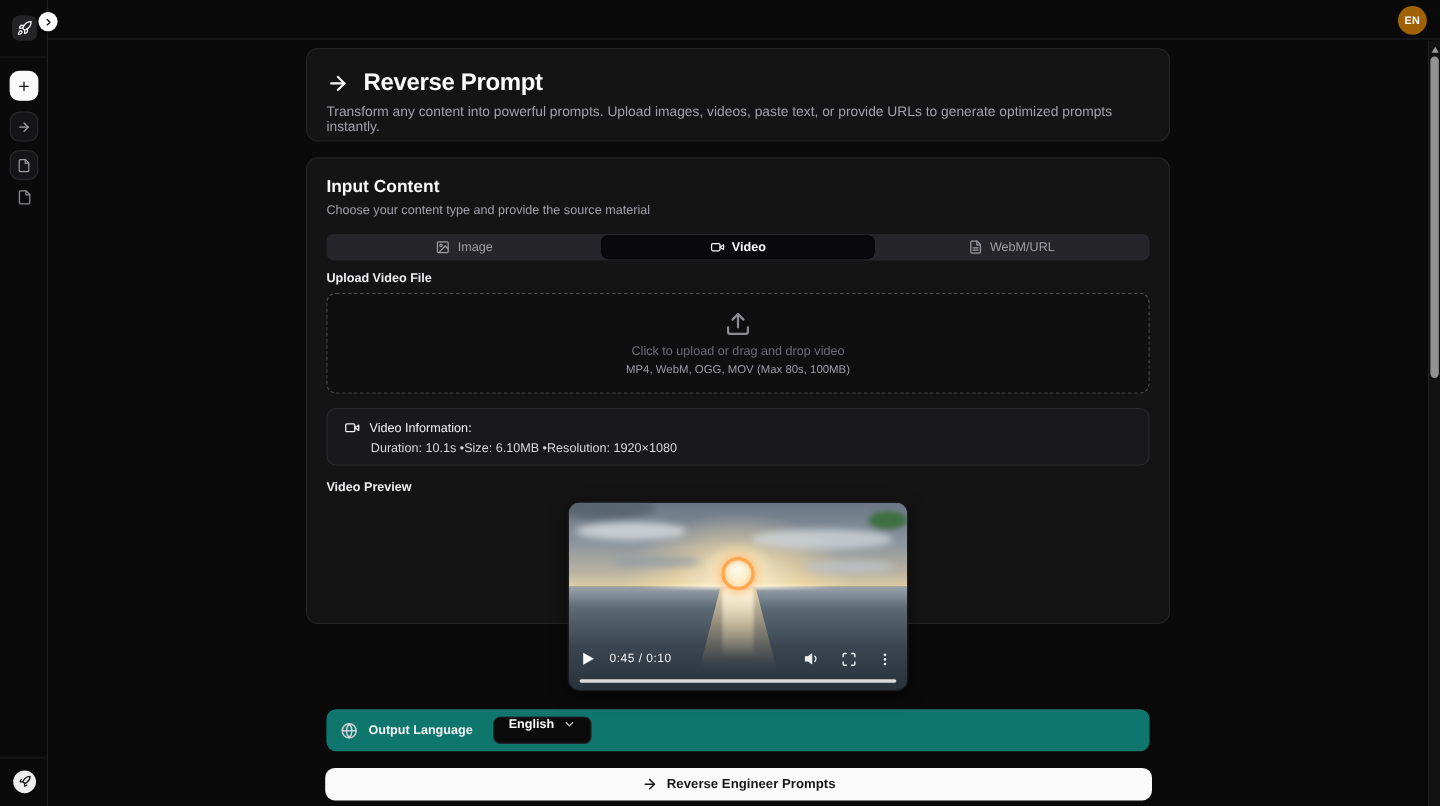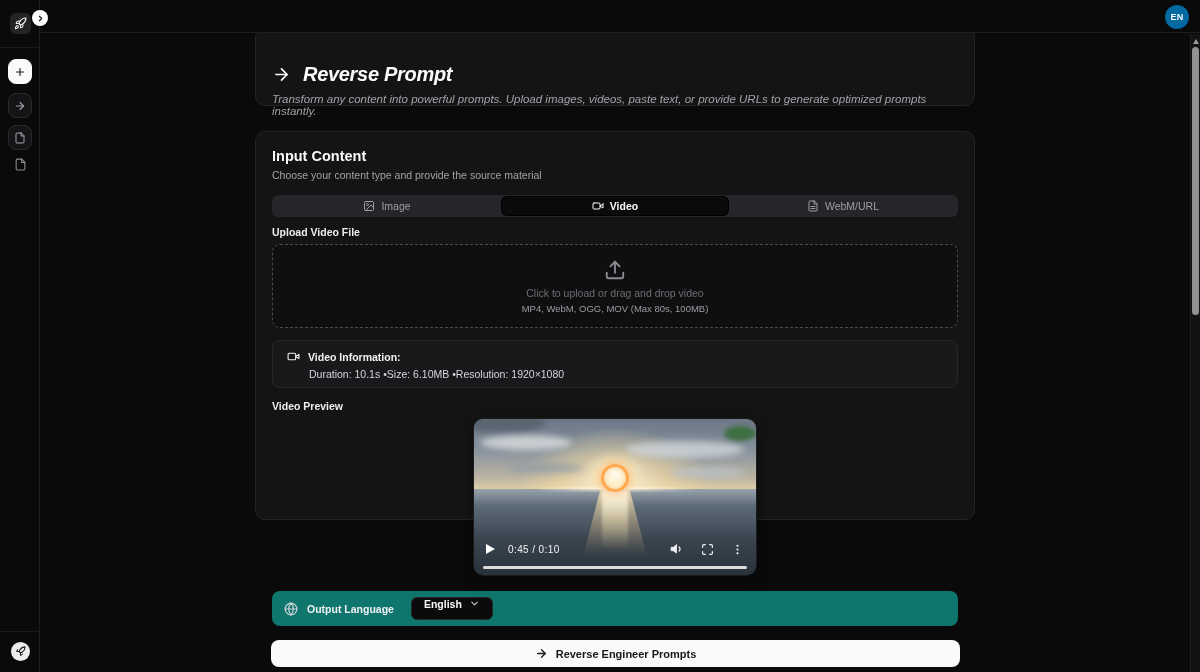--- a/index.html
+++ b/index.html
@@ -24,38 +24,38 @@
   .sb-plain { position:absolute; left:13px; width:15px; height:17px; color:#8b8b93;
     display:flex; align-items:center; justify-content:center; cursor:pointer; }
   .sb-foot { position:absolute; left:0; bottom:0; width:100%; height:41px; border-top:1px solid #1b1b1b; }
   .sb-foot-logo { position:absolute; left:11px; top:10px; width:19px; height:19px; border-radius:50%;
     background:#ededed; color:#1c1c1e; display:flex; align-items:center; justify-content:center; cursor:pointer; }
 
   
   .topbar { position:absolute; left:40px; right:0; top:0; height:33px;
     border-bottom:1px solid #1e1e1e; background:#0a0a0a; z-index:4; }
   .circle-btn { position:absolute; top:5px; width:24px; height:24px; border-radius:50%;
-    background:#0369a1; display:flex; align-items:center; justify-content:center;
+    background:#a16207; display:flex; align-items:center; justify-content:center;
     color:#fafafa; font-size:9px; font-weight:700; letter-spacing:.3px; cursor:pointer; }
   .circle-btn.lang { left:1125px; }
 
   
   .scrollbar { position:absolute; right:0; top:34px; bottom:0; width:10px; background:#121212;
     border-left:1px solid #1f1f1f; z-index:6; }
   .scroll-up { position:absolute; left:1px; top:3px; width:8px; height:8px;
     display:flex; align-items:center; justify-content:center; }
   .scroll-up:after { content:""; border-left:3.5px solid transparent; border-right:3.5px solid transparent;
     border-bottom:5px solid #9a9a9a; }
   .scroll-thumb { position:absolute; left:1px; top:13px; width:7px; height:268px;
     background:#929292; border-radius:4px; }
 
   
   .card { position:absolute; left:255px; width:720px; background:#141414;
     border:1px solid #242424; border-radius:10px; }
-  .header-card { top:28px; height:78px; padding:34px 16px;font-style:italic; }
+  .header-card { top:40px; height:78px; padding:17px 16px; }
   .hc-title { display:flex; align-items:center; gap:12px; font-size:20px; font-weight:700;
     letter-spacing:-.3px; color:#fafafa; }
   .hc-sub { margin-top:7px; font-size:11.5px; color:#a1a1aa; }
 
   .input-card { top:131px; height:389px; padding:16px; }
   .ic-title { font-size:14.5px; font-weight:700; color:#fafafa; }
   .ic-sub { margin-top:5px; font-size:10.5px; color:#a1a1aa; }
 
   
   .tabs { margin-top:14px; height:22px; background:#26262a; border-radius:6px;
@@ -67,21 +67,21 @@
   .upload-label { margin-top:9px; font-size:10.5px; font-weight:700; color:#ededf0; }
   .upload-zone { margin-top:6px; height:84px; border:1.5px dashed #4b4b51; border-radius:8px;
     background:#0f0f10; display:flex; flex-direction:column; align-items:center; justify-content:center;
     cursor:pointer; }
   .uz-icon { color:#8c8c95; }
   .uz-hint { margin-top:6px; font-size:10.5px; color:#6d6d76; }
   .uz-formats { margin-top:4px; font-size:9.5px; color:#9c9ca4; }
 
   .info-box { margin-top:12px; height:48px; background:#19191b; border:1px solid #29292c;
     border-radius:8px; padding:9px 14px; }
-  .ib-title { display:flex; align-items:center; gap:8px; font-size:10.5px; font-weight:700; color:#f1f1f3; }
+  .ib-title { display:flex; align-items:center; gap:8px; font-size:10.5px; font-weight:400; color:#f1f1f3; }
   .ib-details { margin-top:5px; margin-left:22px; font-size:10.5px; color:#d6d6db; }
 
   .preview-label { margin-top:12px; font-size:10.5px; font-weight:700; color:#ededf0; }
 
   
   .player { position:relative; margin:7px auto 0; width:282px; height:156px; border-radius:9px;
     overflow:hidden; background:#000; box-shadow:0 0 0 1px #1c1c1c, 0 4px 14px rgba(0,0,0,.5); cursor:pointer; }
   .sky { position:absolute; left:0; top:0; width:282px; height:70px;
     background:
       radial-gradient(95px 58px at 50% 95%, rgba(255,246,218,.95), rgba(255,226,164,.5) 55%, rgba(255,226,164,0) 100%),

